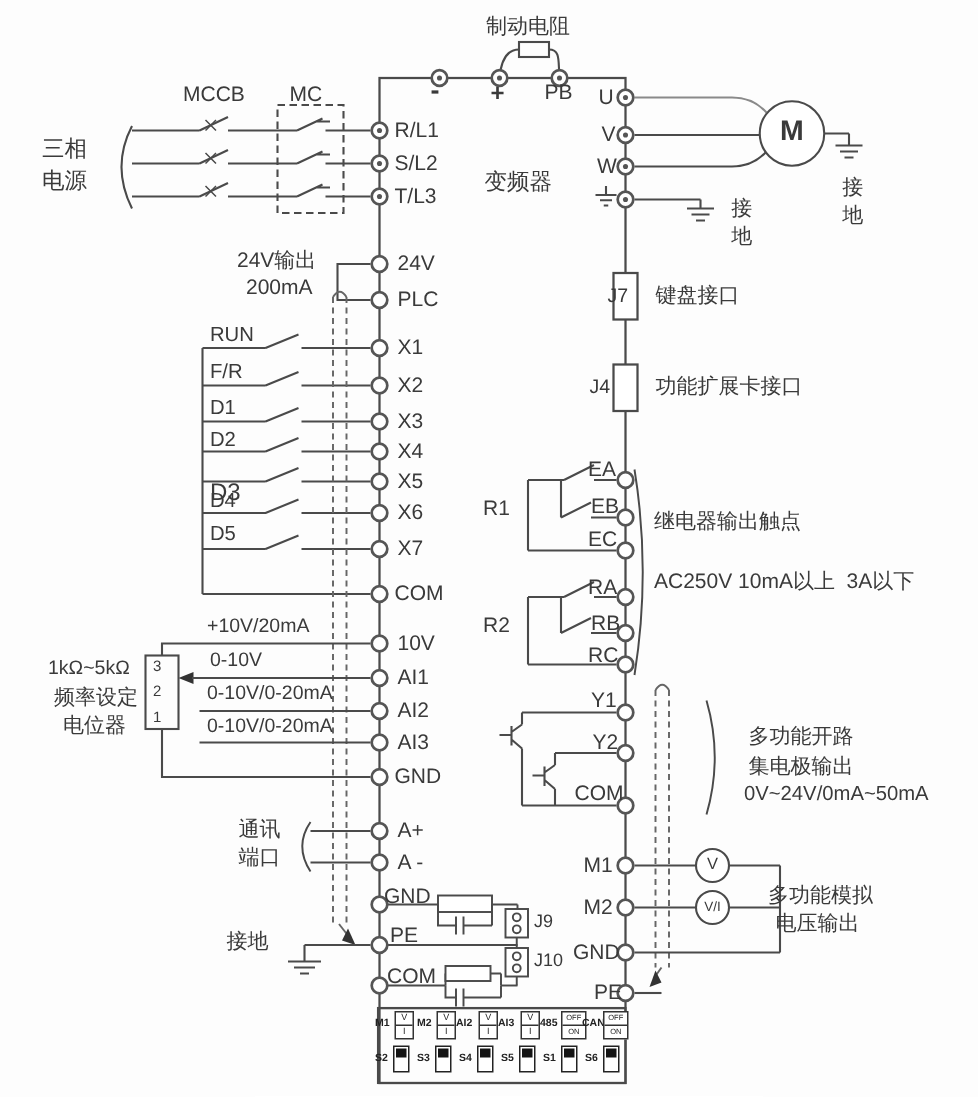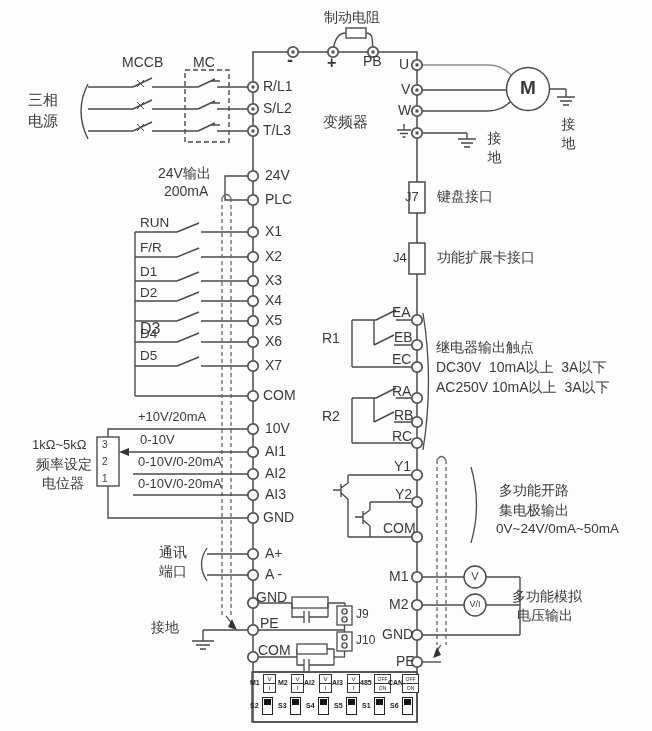--- a/index.html
+++ b/index.html
@@ -306,21 +306,20 @@
 
 <div class="lbl" style="left:322px;top:331px">R1</div>
 <div class="lbl" style="left:322px;top:409px">R2</div>
 <div class="lbl" style="left:392px;top:305px">EA</div>
 <div class="lbl" style="left:394px;top:330px">EB</div>
 <div class="lbl" style="left:392px;top:352px">EC</div>
 <div class="lbl" style="left:392px;top:384px">RA</div>
 <div class="lbl" style="left:394px;top:408px">RB</div>
 <div class="lbl" style="left:392px;top:429px">RC</div>
 <div class="lbl" style="left:436px;top:340px">继电器输出触点</div>
-<div class="lbl" style="left:436px;top:360px">DC30V  10mA以上  3A以下</div>
 <div class="lbl" style="left:436px;top:380px">AC250V 10mA以上  3A以下</div>
 
 <div class="lbl" style="left:394px;top:459px">Y1</div>
 <div class="lbl" style="left:395px;top:487px">Y2</div>
 <div class="lbl" style="left:383px;top:521px">COM</div>
 <div class="lbl" style="left:499px;top:483px">多功能开路</div>
 <div class="lbl" style="left:499px;top:503px">集电极输出</div>
 <div class="lbl" style="left:496px;top:522px;font-size:13.5px">0V~24V/0mA~50mA</div>
 
 <div class="lbl" style="left:389px;top:569px">M1</div>

